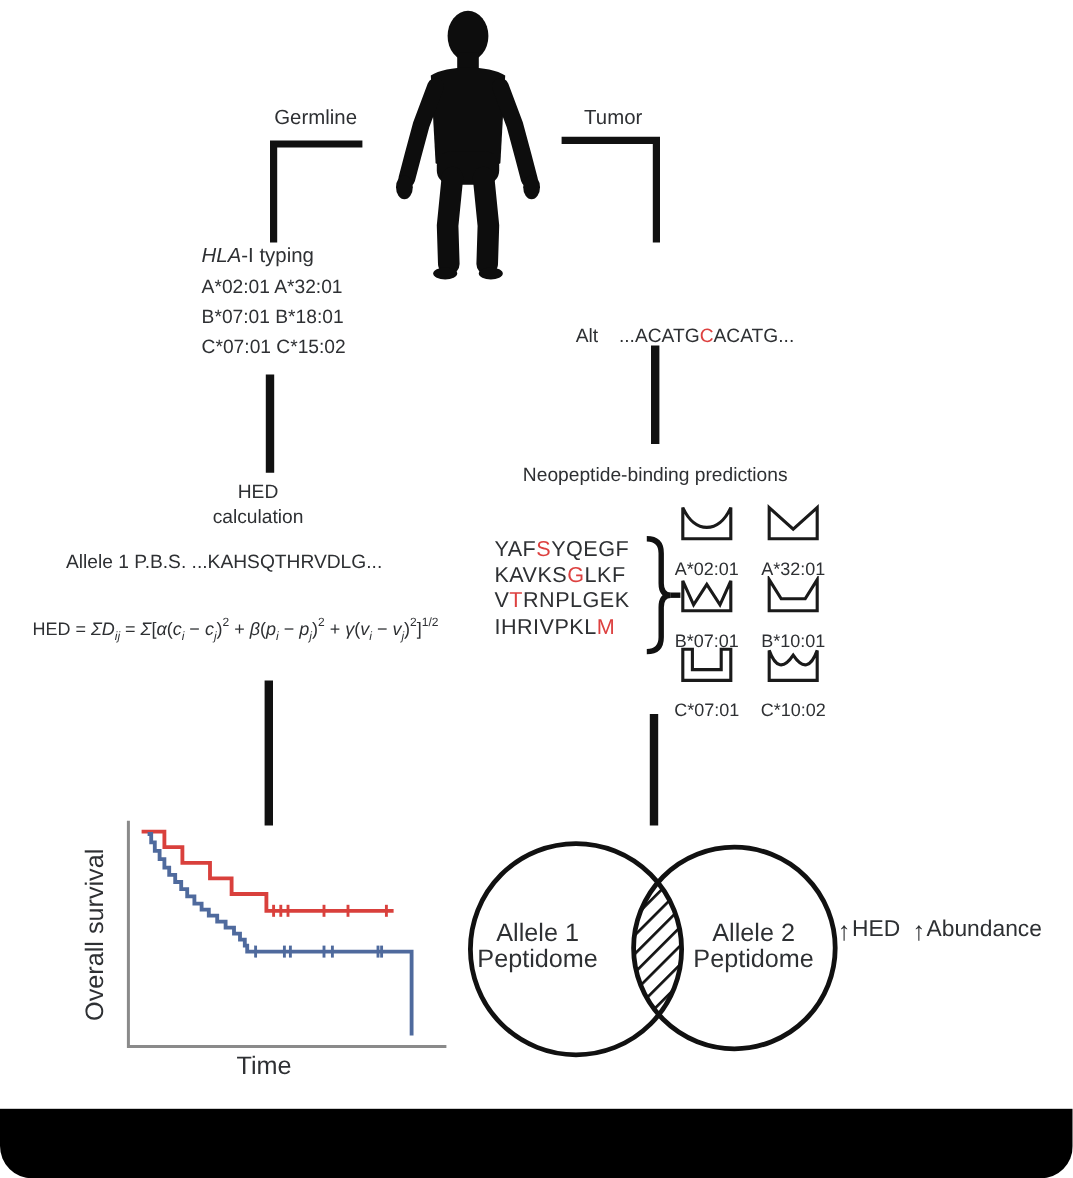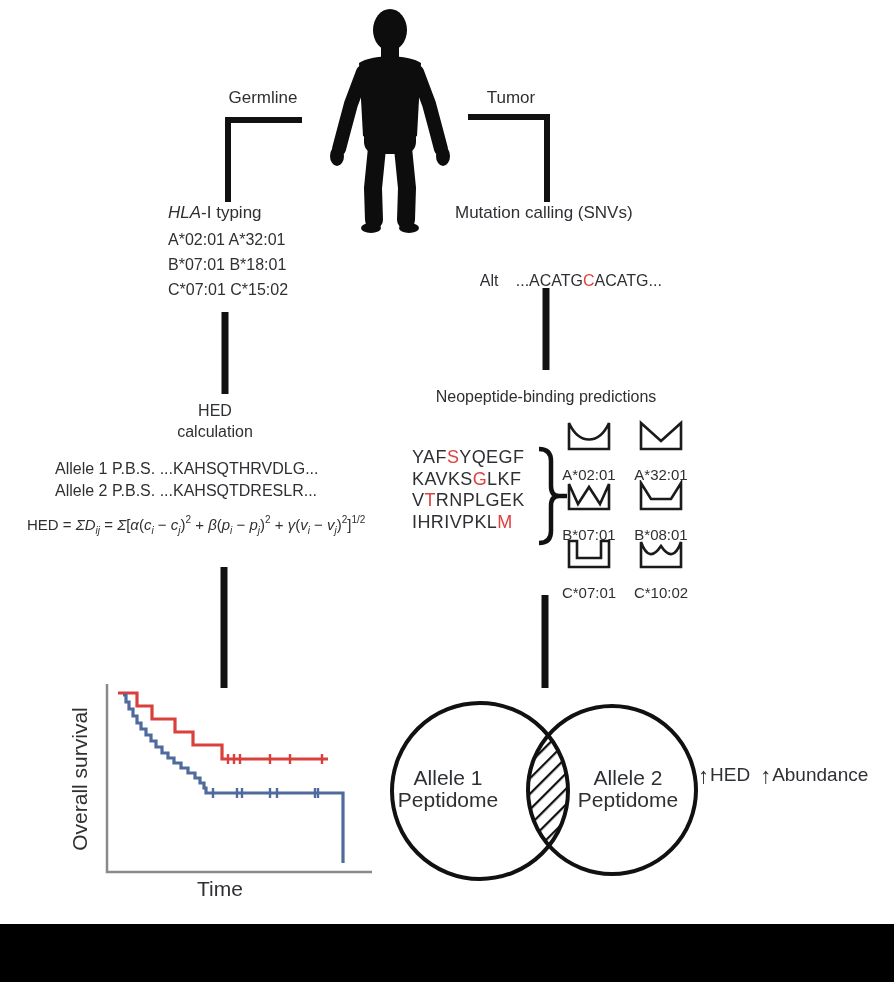--- a/index.html
+++ b/index.html
@@ -1,17 +1,17 @@
 <!DOCTYPE html>
 <html><head>
 <meta charset="utf-8">
 <style>
   html,body{margin:0;padding:0;background:#fff;}
   .page{position:relative;width:894px;height:982px;background:#ffffff;
-        font-family:"Liberation Sans",sans-serif;color:#2e3033;overflow:hidden;}
+        font-family:"Liberation Sans",sans-serif;color:#2e3033;overflow:hidden;border-radius:27px;}
   .abs{position:absolute;}
   .center{text-align:center;}
   .lbl{font-size:17px;}
   .sec-title{font-size:17px;}
   .mono-row{font-size:16px;line-height:25px;white-space:pre;}
   .seq-row{font-size:16px;white-space:pre;}
   .seq-label{display:inline-block;width:36px;}
   .red{color:#dd4140;}
   .it{font-style:italic;}
   .hed-title{font-size:16px;line-height:21px;}
@@ -105,31 +105,29 @@
   <div class="abs lbl center" style="left:210px;top:88px;width:106px">Germline</div>
   <div class="abs lbl center" style="left:458px;top:88px;width:106px">Tumor</div>
 
   <div class="abs sec-title" style="left:168px;top:203px">
     <span class="it">HLA</span><span>-I typing</span>
   </div>
   <div class="abs mono-row" style="left:168px;top:227px">A*02:01 A*32:01</div>
   <div class="abs mono-row" style="left:168px;top:252px">B*07:01 B*18:01</div>
   <div class="abs mono-row" style="left:168px;top:277px">C*07:01 C*15:02</div>
 
-  <div class="abs sec-title" style="left:455px;top:203px">Mutation calling (SNVs)</div>
   <div class="abs seq-row" style="left:462px;top:254px">
     <span class="seq-label">Alt</span><span>...ACATG</span><span class="red">C</span><span>ACATG...</span>
   </div>
 
   <div class="abs hed-title center" style="left:155px;top:400px;width:120px">
     <div>HED</div>
     <div>calculation</div>
   </div>
   <div class="abs pbs" style="left:55px;top:458px">Allele 1 P.B.S. ...KAHSQTHRVDLG...</div>
-  <div class="abs pbs" style="left:55px;top:480px">Allele 2 P.B.S. ...KAHSQTDRESLR...</div>
   <div id="formula" class="abs formula" style="left:27px;top:514px"><span>HED = </span><span class="it">Σ</span><span class="it">D</span><span class="sub">ij</span><span> = </span><span class="it">Σ</span><span>[</span><span class="it">α</span><span>(</span><span class="it">c</span><span class="sub">i</span><span> − </span><span class="it">c</span><span class="sub">j</span><span>)</span><span class="sup">2</span><span> + </span><span class="it">β</span><span>(</span><span class="it">p</span><span class="sub">i</span><span> − </span><span class="it">p</span><span class="sub">j</span><span>)</span><span class="sup">2</span><span> + </span><span class="it">γ</span><span>(</span><span class="it">v</span><span class="sub">i</span><span> − </span><span class="it">v</span><span class="sub">j</span><span>)</span><span class="sup">2</span><span>]</span><span class="sup">1/2</span></div>
 
   <div id="peptide-list" class="abs" style="left:412px;top:447px">
       <div class="pep-line"><span>Y</span><span>A</span><span>F</span><span class="red">S</span><span>Y</span><span>Q</span><span>E</span><span>G</span><span>F</span></div>
       <div class="pep-line"><span>K</span><span>A</span><span>V</span><span>K</span><span>S</span><span class="red">G</span><span>L</span><span>K</span><span>F</span></div>
       <div class="pep-line"><span>V</span><span class="red">T</span><span>R</span><span>N</span><span>P</span><span>L</span><span>G</span><span>E</span><span>K</span></div>
       <div class="pep-line"><span>I</span><span>H</span><span>R</span><span>I</span><span>V</span><span>P</span><span>K</span><span>L</span><span class="red">M</span></div>
     </div>
   <div class="abs neo-title center" style="left:415px;top:388px;width:262px">Neopeptide-binding predictions</div>
   <div id="groove-grid">
@@ -148,21 +146,21 @@
       <div class="groove-cell" style="left: 556px; top: 480px;">
         <svg width="46" height="32" viewBox="0 0 46 32">
           <path d="M3,4 L12,24 L23,7 L34,24 L43,4 L43,29 L3,29 Z" fill="#fff" stroke="#1a1a1a" stroke-width="2.6" stroke-linejoin="miter"></path>
         </svg>
         <div class="groove-label">B*07:01</div>
       </div>
       <div class="groove-cell" style="left: 628px; top: 480px;">
         <svg width="46" height="32" viewBox="0 0 46 32">
           <path d="M3,3 L13,19 L33,19 L43,3 L43,29 L3,29 Z" fill="#fff" stroke="#1a1a1a" stroke-width="2.6" stroke-linejoin="miter"></path>
         </svg>
-        <div class="groove-label">B*08:01</div>
+        <div class="groove-label">B*10:01</div>
       </div>
       <div class="groove-cell" style="left: 556px; top: 538px;">
         <svg width="46" height="32" viewBox="0 0 46 32">
           <path d="M3,3 L11,3 L11,20 L35,20 L35,3 L43,3 L43,29 L3,29 Z" fill="#fff" stroke="#1a1a1a" stroke-width="2.6" stroke-linejoin="miter"></path>
         </svg>
         <div class="groove-label">C*07:01</div>
       </div>
       <div class="groove-cell" style="left: 628px; top: 538px;">
         <svg width="46" height="32" viewBox="0 0 46 32">
           <path d="M3,4 Q11,26 23,8 Q35,26 43,4 L43,29 L3,29 Z" fill="#fff" stroke="#1a1a1a" stroke-width="2.6" stroke-linejoin="miter"></path>

